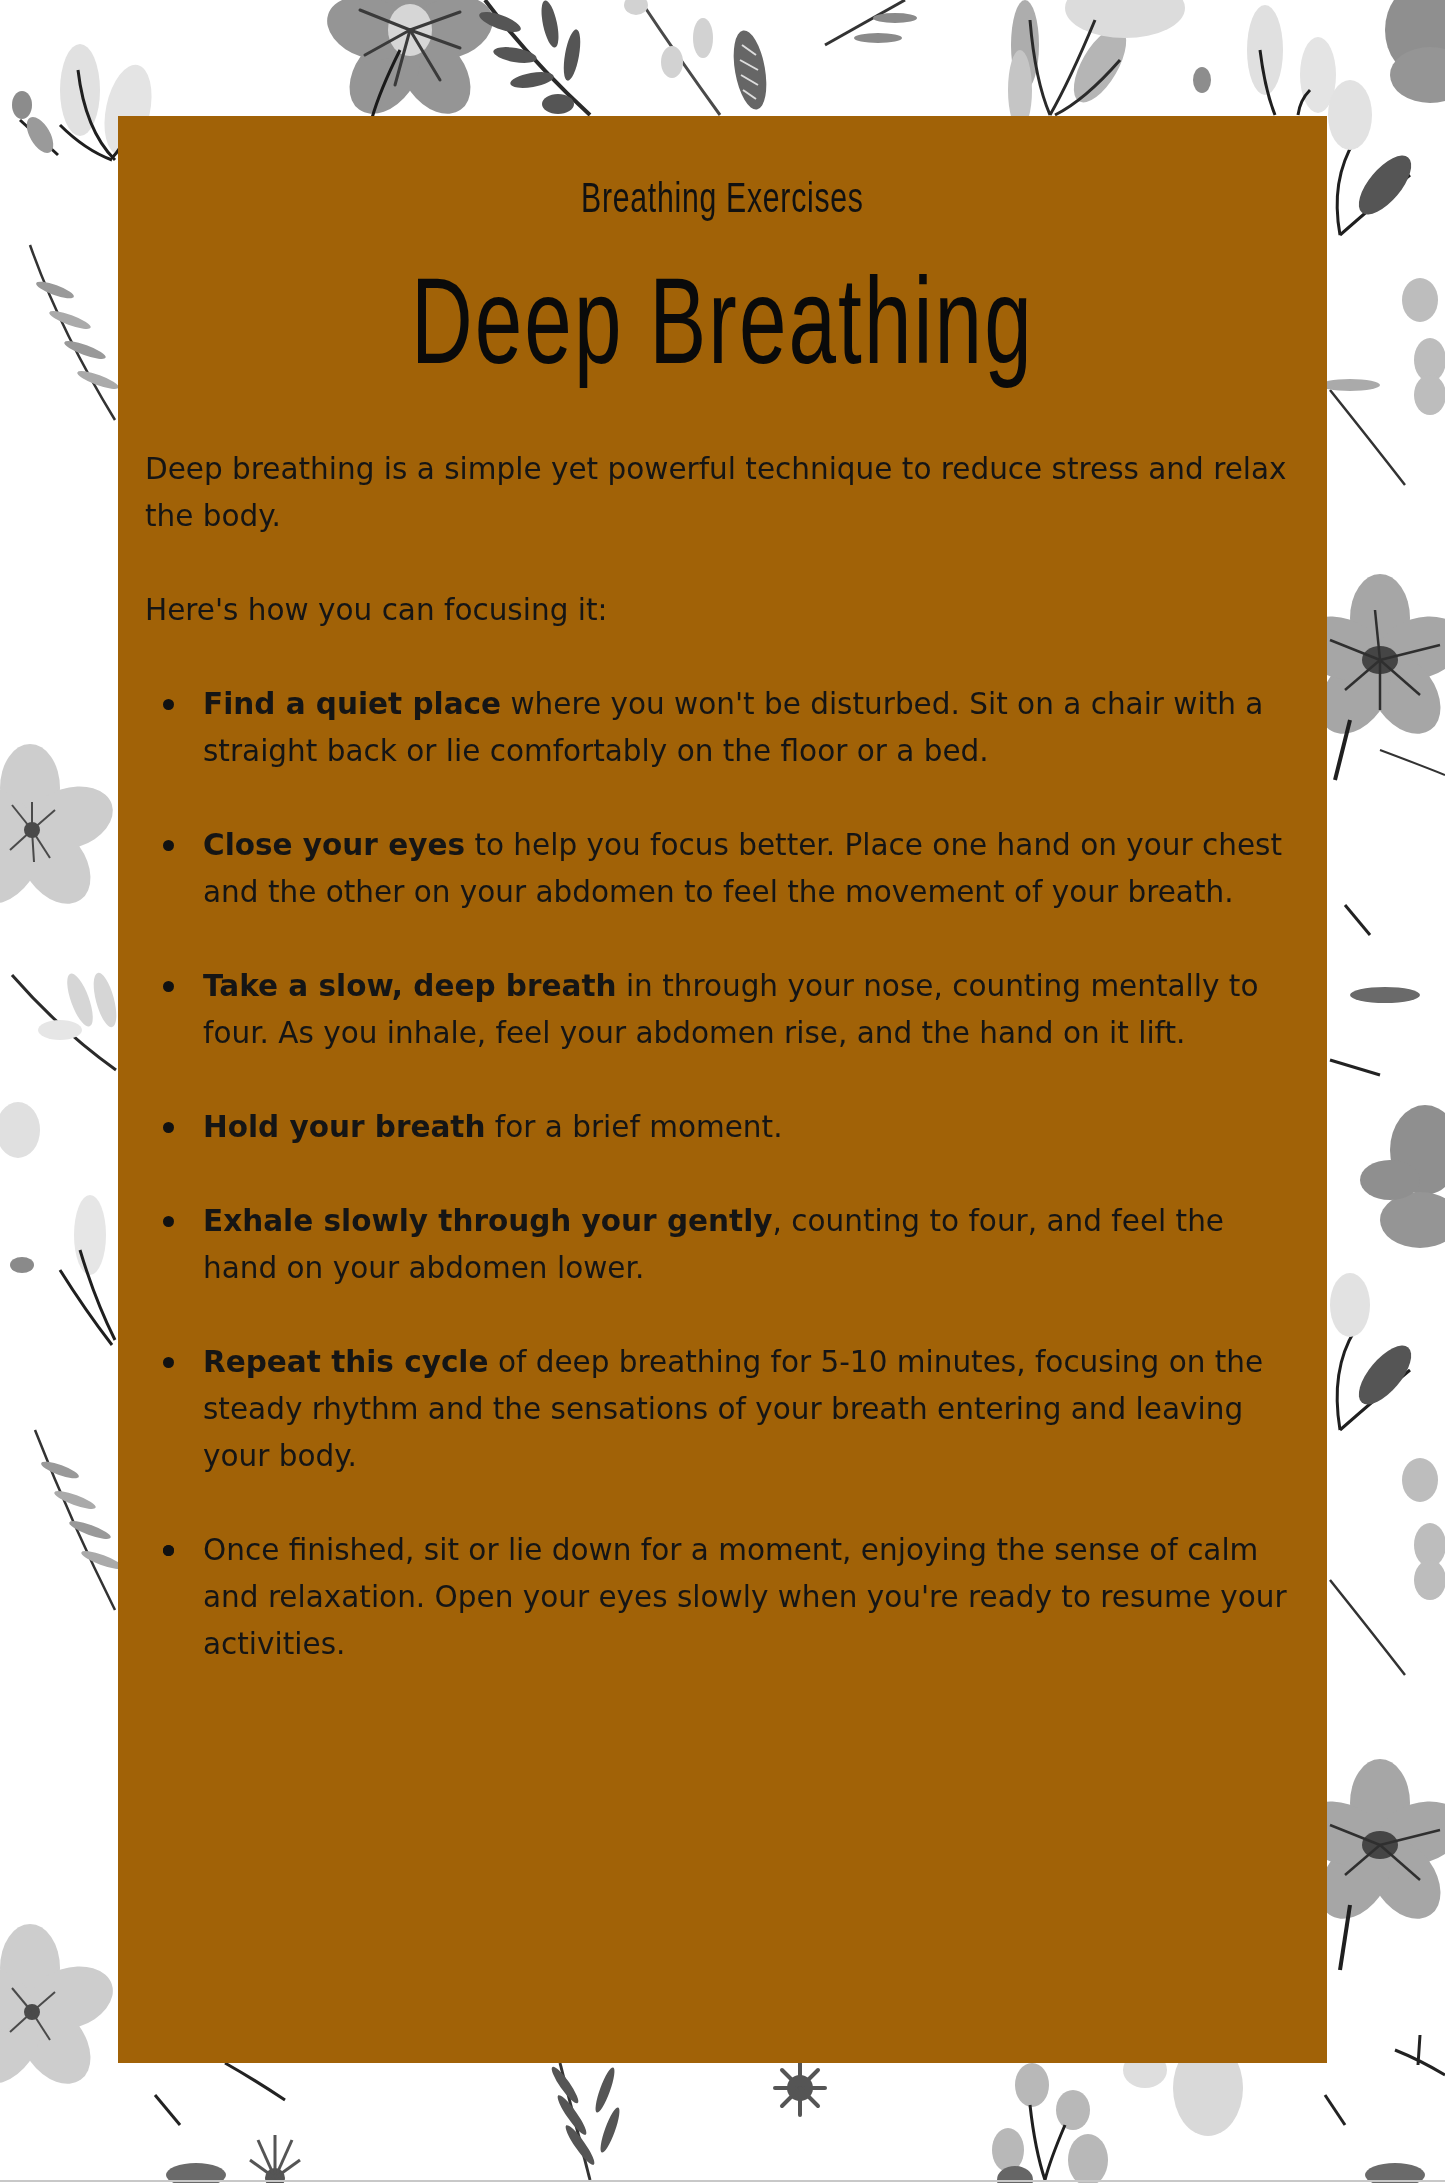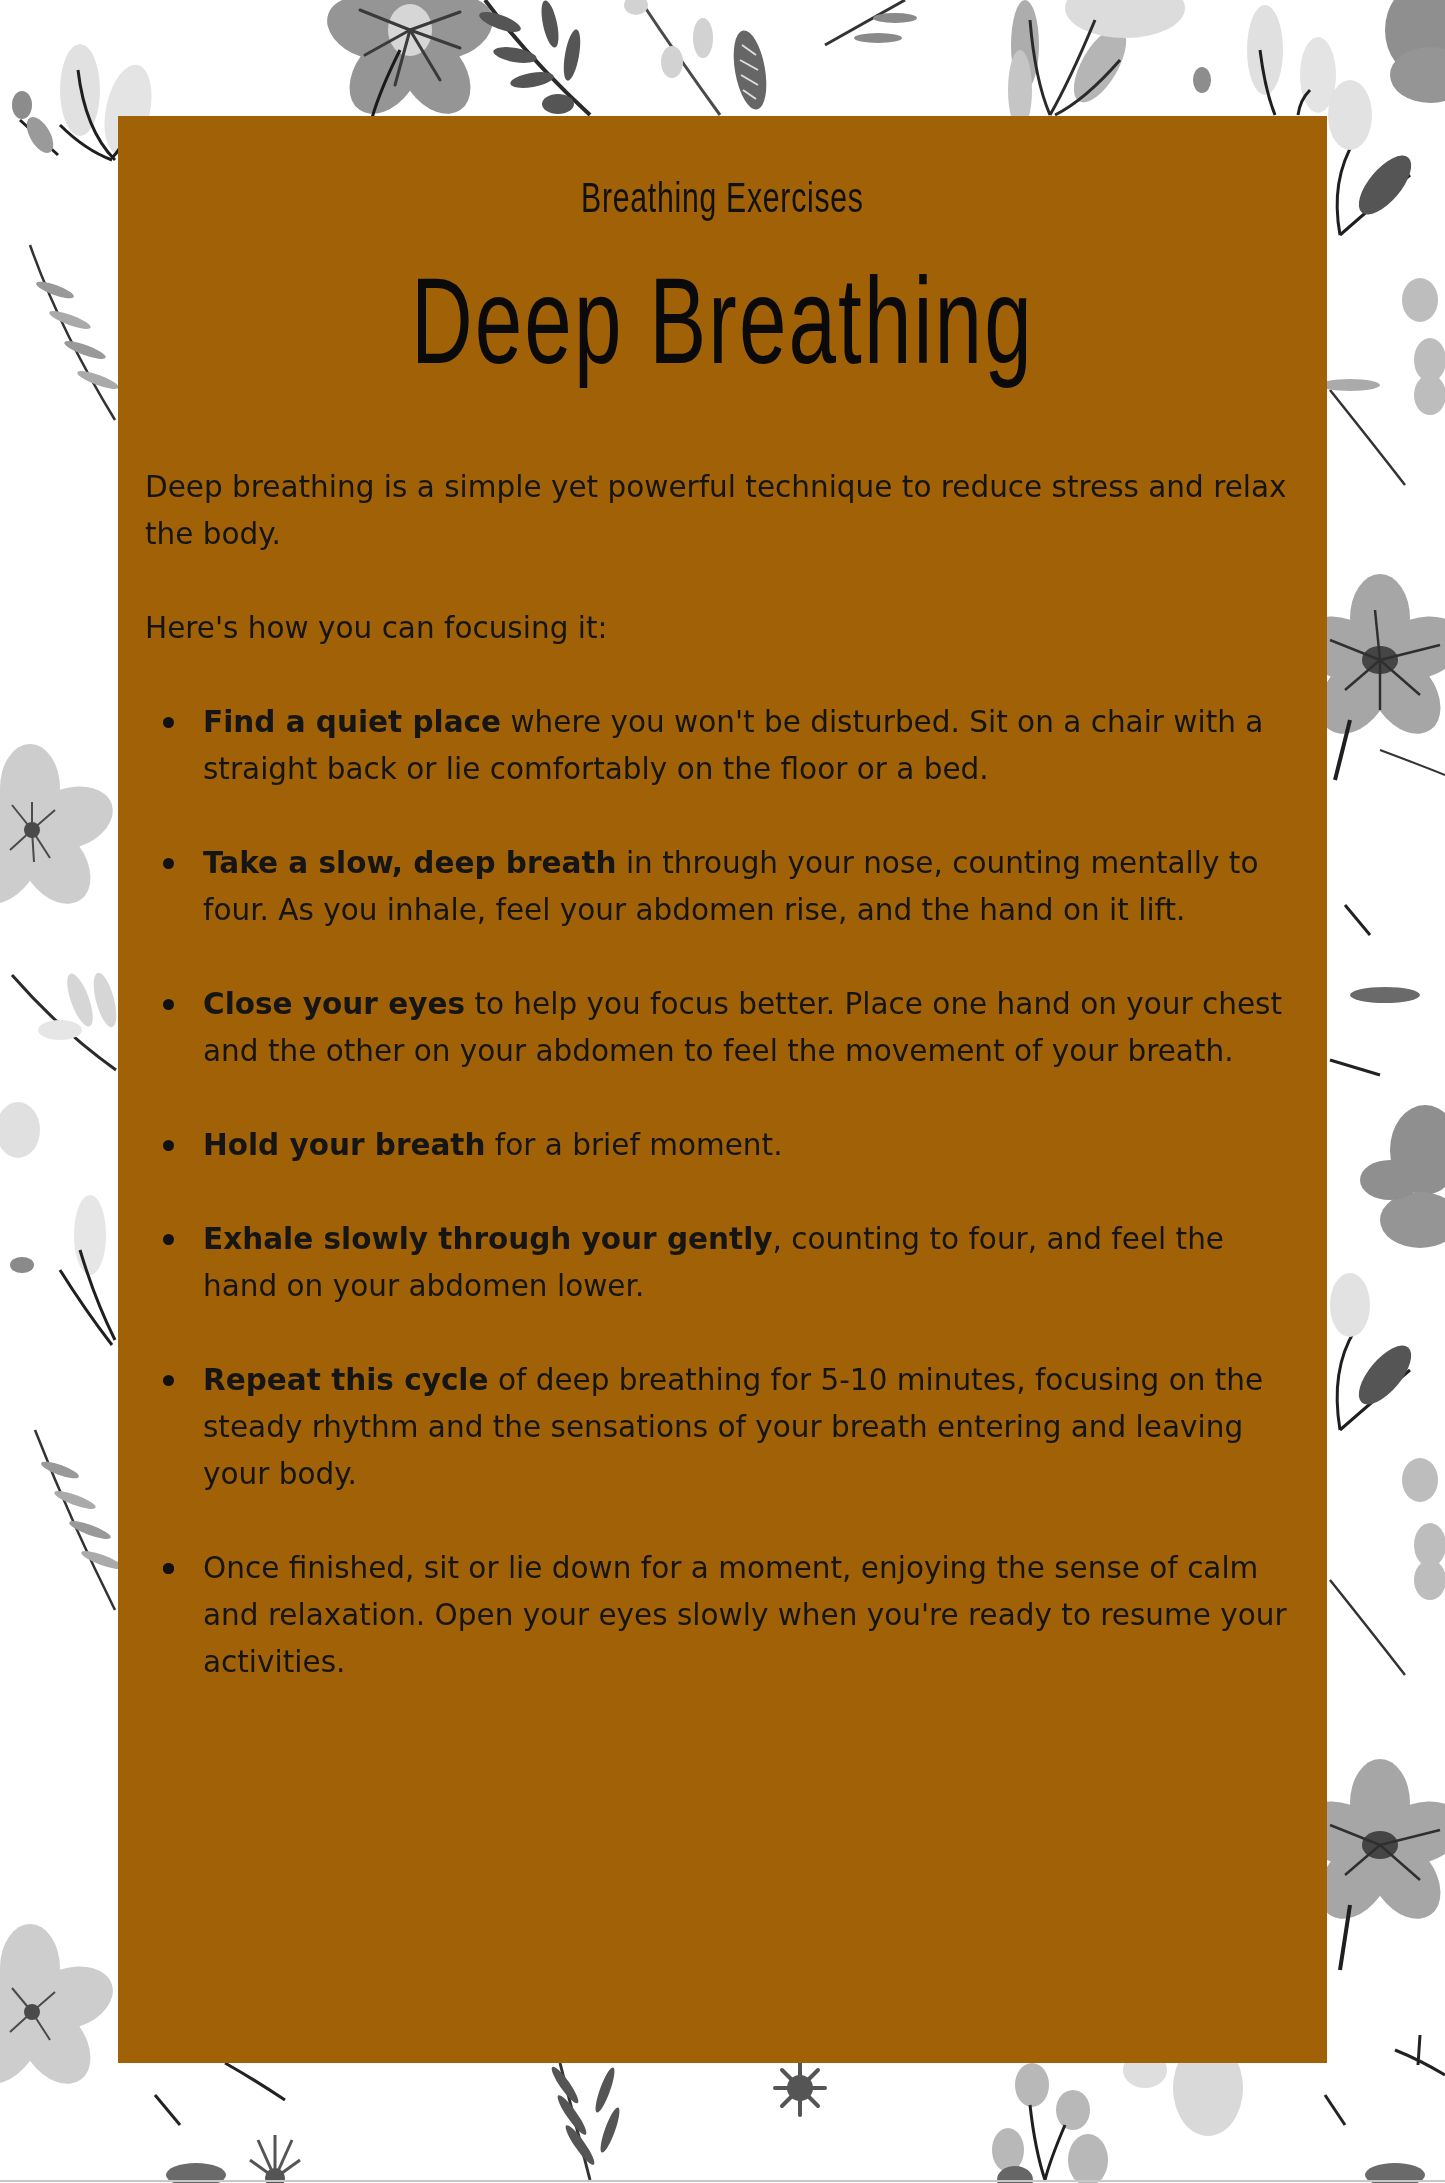--- a/index.html
+++ b/index.html
@@ -21,21 +21,21 @@
     transform: scaleX(0.72); transform-origin: 604px 0;
     color: #111;
   }
   .title {
     position: absolute; left: 0; width: 1209px; top: 135px; text-align: center;
     font-family: "Liberation Sans", sans-serif; font-size: 122px; letter-spacing: 3px;
     transform: scaleX(0.70); transform-origin: 604px 0;
     color: #0a0a0a; line-height: 1.15;
   }
   .body {
-    position: absolute; left: 27px; top: 348px; width: 1165px;
+    position: absolute; left: 27px; top: 330px; width: 1165px;
     font-size: 29.5px; line-height: 47px; color: #151515;
   }
   .body p { margin: 0 0 47px 0; }
   .steps { list-style: none; margin: 0; padding: 0; }
   .step { position: relative; padding-left: 58px; margin: 0 12px 47px 0; }
   .dot {
     position: absolute; left: 18px; top: 18px; width: 11px; height: 11px; border-radius: 50%;
     background: #111;
   }
   .step b { font-weight: bold; }
@@ -295,24 +295,24 @@
 
   <div class="body">
     <p>Deep breathing is a simple yet powerful technique to reduce stress and relax the body.</p>
     <p>Here's how you can focusing it:</p>
 
     <ul class="steps">
       <li class="step">
         <span class="dot"></span><b>Find a quiet place</b><span> where you won't be disturbed. Sit on a chair with a straight back or lie comfortably on the floor or a bed.</span>
       </li>
       <li class="step">
+        <span class="dot"></span><b>Close your eyes</b><span> to help you focus better. Place one hand on your chest and the other on your abdomen to feel the movement of your breath.</span>
+      </li>
+      <li class="step">
         <span class="dot"></span><b>Take a slow, deep breath</b><span> in through your nose, counting mentally to four. As you inhale, feel your abdomen rise, and the hand on it lift.</span>
-      </li>
-      <li class="step">
-        <span class="dot"></span><b>Close your eyes</b><span> to help you focus better. Place one hand on your chest and the other on your abdomen to feel the movement of your breath.</span>
       </li>
       <li class="step">
         <span class="dot"></span><b>Hold your breath</b><span> for a brief moment.</span>
       </li>
       <li class="step">
         <span class="dot"></span><b>Exhale slowly through your gently</b><span>, counting to four, and feel the hand on your abdomen lower.</span>
       </li>
       <li class="step">
         <span class="dot"></span><b>Repeat this cycle</b><span> of deep breathing for 5-10 minutes, focusing on the steady rhythm and the sensations of your breath entering and leaving your body.</span>
       </li>

